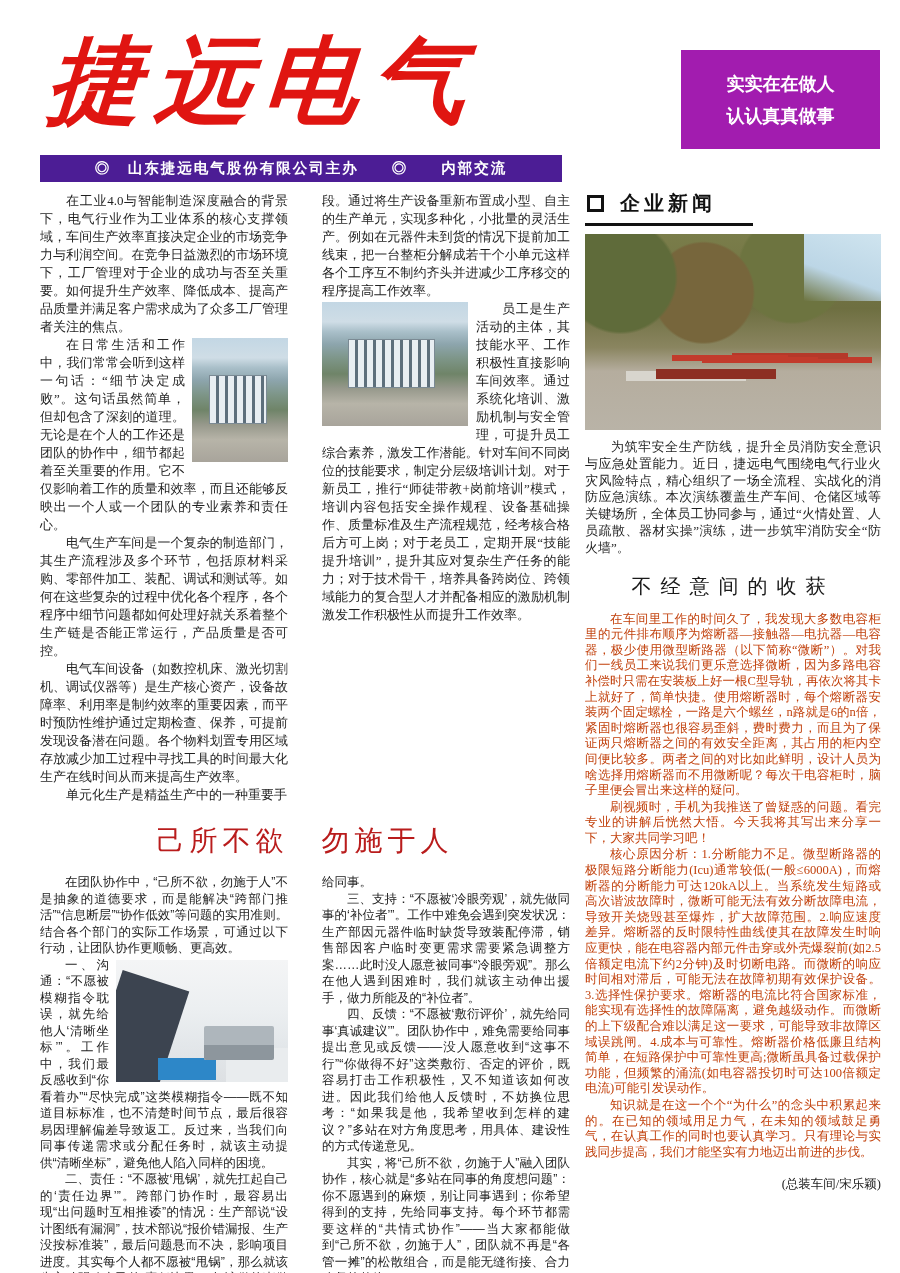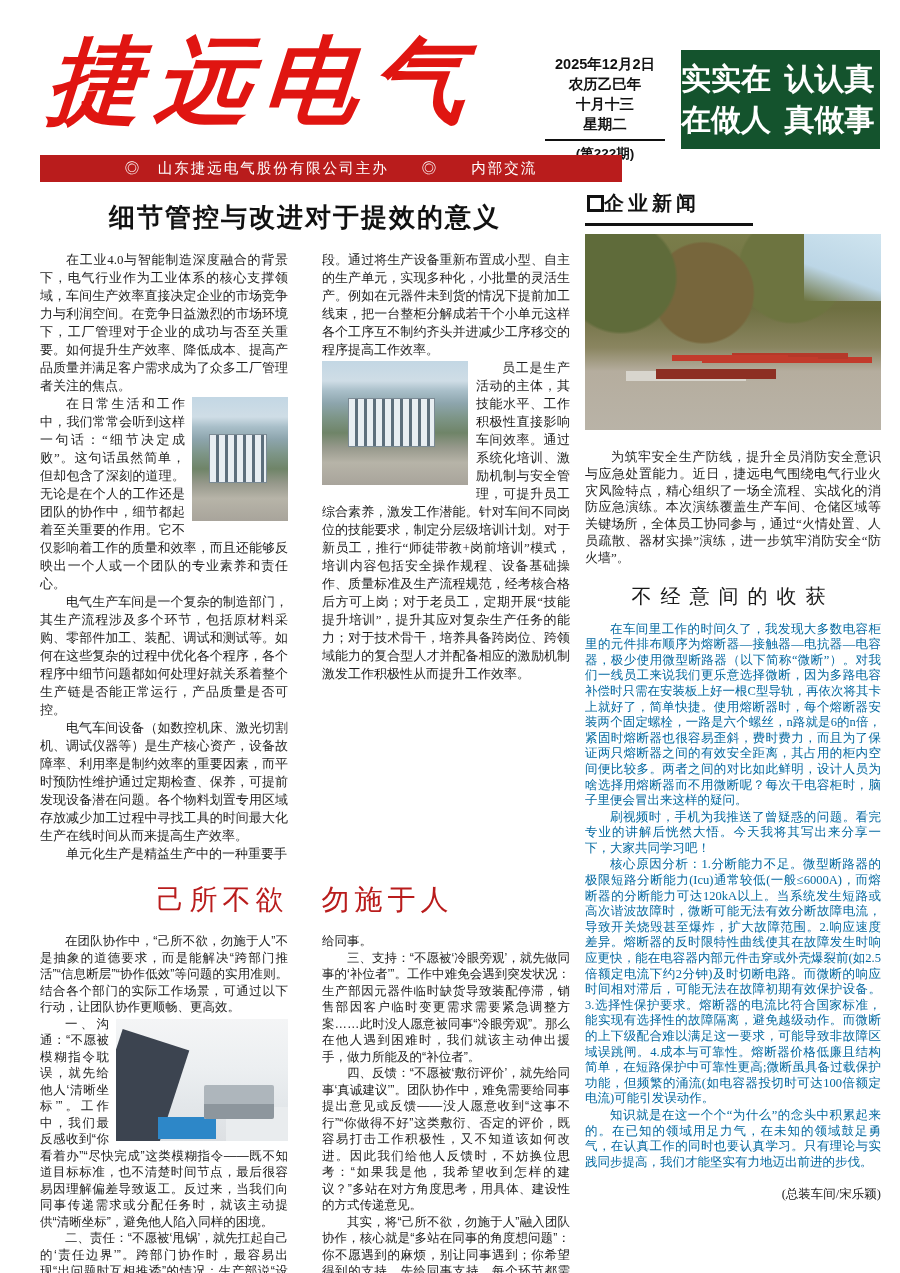--- a/index.html
+++ b/index.html
@@ -10,28 +10,28 @@
   
   .masthead-title { position:absolute; left:48px; top:18px; width:500px;
     font-family:"DejaVu Serif", serif; font-style:italic; font-weight:900;
     font-size:94px; color:#e01511; letter-spacing:14px; transform:skewX(-4deg);
     white-space:nowrap; }
   .date-block { position:absolute; left:545px; top:54px; width:120px; text-align:center;
     font-weight:bold; font-size:14.5px; line-height:1.38; color:#111; }
   .date-block .issue-line { border-top:2.5px solid #111; margin-top:5px; padding-top:4px;
     font-size:13.5px; }
   .motto-box { position:absolute; left:681px; top:50px; width:199px; height:99px;
-    background:#14532d; color:#fff; display:flex; flex-direction:row;
+    background:#a21caf; color:#fff; display:flex; flex-direction:column;
     justify-content:center; align-items:center; gap:8px;
-    font-family:"Liberation Serif", serif; font-weight:bold; font-size:30px; }
+    font-family:"Liberation Serif", serif; font-weight:bold; font-size:18px; }
 
   
-  .info-bar { position:absolute; left:40px; top:155px; width:582px; height:27px;
-    background:#b91c1c; color:#fff; display:flex; align-items:center; justify-content:center;
-    font-size:14.5px; font-weight:normal; letter-spacing:2px; }
+  .info-bar { position:absolute; left:40px; top:155px; width:522px; height:27px;
+    background:#4c1d95; color:#fff; display:flex; align-items:center; justify-content:center;
+    font-size:14.5px; font-weight:bold; letter-spacing:2px; }
   .wechat-note { position:absolute; left:570px; top:159px; width:325px;
     font-size:12.5px; font-weight:bold; color:#000; line-height:1.35; }
 
   
   .left-region { position:absolute; left:40px; top:192px; width:530px; }
   .a1-title { text-align:center; font-size:26px; font-weight:bold; letter-spacing:2px;
     margin:8px 0 16px; color:#111; }
   .cols { display:flex; gap:34px; }
   .col { width:256px; }
   .a1 .col p { font-family:"Liberation Serif", serif; font-size:13px; line-height:18px;
@@ -57,70 +57,62 @@
     position:relative; overflow:hidden; }
   .ph-meeting::before { content:""; position:absolute; left:-12px; top:18px; width:70px; height:110px;
     background:#3c4450; transform:rotate(18deg); }
   .ph-meeting::after { content:""; position:absolute; right:14px; bottom:22px; width:70px; height:34px;
     background:linear-gradient(180deg,#aeb6bc 0 55%,#8d969d 55% 100%); border-radius:2px;
     box-shadow:-52px 26px 0 -6px #2d87c8, 30px 30px 0 8px #e9ecee; }
   .byline { text-align:right; font-size:12.5px; margin-top:4px; color:#222; }
 
   
   .right-region { position:absolute; left:585px; top:190px; width:296px; }
-  .news-header { display:flex; align-items:center; gap:0; padding:0 0 6px 2px;
+  .news-header { display:flex; align-items:center; gap:16px; padding:0 0 6px 2px;
     border-bottom:3px solid #111; width:168px; }
   .news-square { width:17px; height:17px; border:3px solid #111; background:#fff; }
   .news-header-label { font-size:20px; font-weight:bold; letter-spacing:4px; color:#111; }
   .ph-fire { width:296px; height:196px; margin-top:8px; position:relative; overflow:hidden;
     background:
       radial-gradient(circle at 12% 22%, #5f6b3a 0 18%, transparent 19%),
       radial-gradient(circle at 40% 30%, #77663c 0 22%, transparent 23%),
       radial-gradient(circle at 70% 18%, #6d7440 0 20%, transparent 21%),
       linear-gradient(180deg,#7a7d4a 0%,#6e6f41 38%,#8a8560 58%,#b5ad9e 70%,#b9b3a7 100%); }
   .ph-fire::before { content:""; position:absolute; right:0; top:0; width:26%; height:34%;
     background:linear-gradient(200deg,#cfe4ef 0%,#bcd6e6 60%,transparent 100%); }
   .ph-fire::after { content:""; position:absolute; left:24%; bottom:26%; width:120px; height:10px;
     background:#8d2f23;
     box-shadow:14px -16px 0 -2px #c23b2c, 44px -14px 0 -2px #c23b2c, 74px -18px 0 -2px #b5392a,
       98px -14px 0 -2px #c23b2c, -30px 2px 0 0 #d8d5cd; }
-  .news-body { margin-top:19px; font-family:"Liberation Serif", serif; font-size:13px;
+  .news-body { margin-top:9px; font-family:"Liberation Serif", serif; font-size:13px;
     line-height:16.8px; text-align:justify; text-indent:2em; color:#1f1f1f; }
   .a3-title { text-align:center; font-family:"Liberation Serif", serif; font-size:20px;
     font-weight:500; letter-spacing:9px; margin:16px 0 12px; color:#1a1a1a; }
   .a3 p { font-family:"Liberation Serif", serif; font-size:12.5px; line-height:15.6px;
-    text-align:justify; text-indent:2em; color:#0369a1; margin-bottom:1px; }
+    text-align:justify; text-indent:2em; color:#c2410c; margin-bottom:1px; }
   .a3 .byline { font-family:"Liberation Serif", serif; font-size:12.5px; margin-top:16px; }
 </style>
 </head>
 <body>
 
 <div class="page">
 
   <div class="masthead-title">捷远电气</div>
 
-  <div class="date-block">
-    <div>2025年12月2日</div>
-    <div>农历乙巳年</div>
-    <div>十月十三</div>
-    <div>星期二</div>
-    <div class="issue-line">(第222期)</div>
-  </div>
 
   <div class="motto-box">
     <div>实实在在做人</div>
     <div>认认真真做事</div>
   </div>
 
   <div class="info-bar">◎　山东捷远电气股份有限公司主办　　◎　　内部交流</div>
 
   <div class="left-region">
 
     <div class="a1">
-      <div class="a1-title">细节管控与改进对于提效的意义</div>
       <div class="cols">
         <div class="col">
           <p>在工业4.0与智能制造深度融合的背景下，电气行业作为工业体系的核心支撑领域，车间生产效率直接决定企业的市场竞争力与利润空间。在竞争日益激烈的市场环境下，工厂管理对于企业的成功与否至关重要。如何提升生产效率、降低成本、提高产品质量并满足客户需求成为了众多工厂管理者关注的焦点。</p>
           <div class="ph-build-l ph-build"></div>
           <p>在日常生活和工作中，我们常常会听到这样一句话：“细节决定成败”。这句话虽然简单，但却包含了深刻的道理。无论是在个人的工作还是团队的协作中，细节都起着至关重要的作用。它不仅影响着工作的质量和效率，而且还能够反映出一个人或一个团队的专业素养和责任心。</p>
           <p>电气生产车间是一个复杂的制造部门，其生产流程涉及多个环节，包括原材料采购、零部件加工、装配、调试和测试等。如何在这些复杂的过程中优化各个程序，各个程序中细节问题都如何处理好就关系着整个生产链是否能正常运行，产品质量是否可控。</p>
           <p>电气车间设备（如数控机床、激光切割机、调试仪器等）是生产核心资产，设备故障率、利用率是制约效率的重要因素，而平时预防性维护通过定期检查、保养，可提前发现设备潜在问题。各个物料划置专用区域存放减少加工过程中寻找工具的时间最大化生产在线时间从而来提高生产效率。</p>
           <p>单元化生产是精益生产中的一种重要手</p>
         </div>
         <div class="col">

